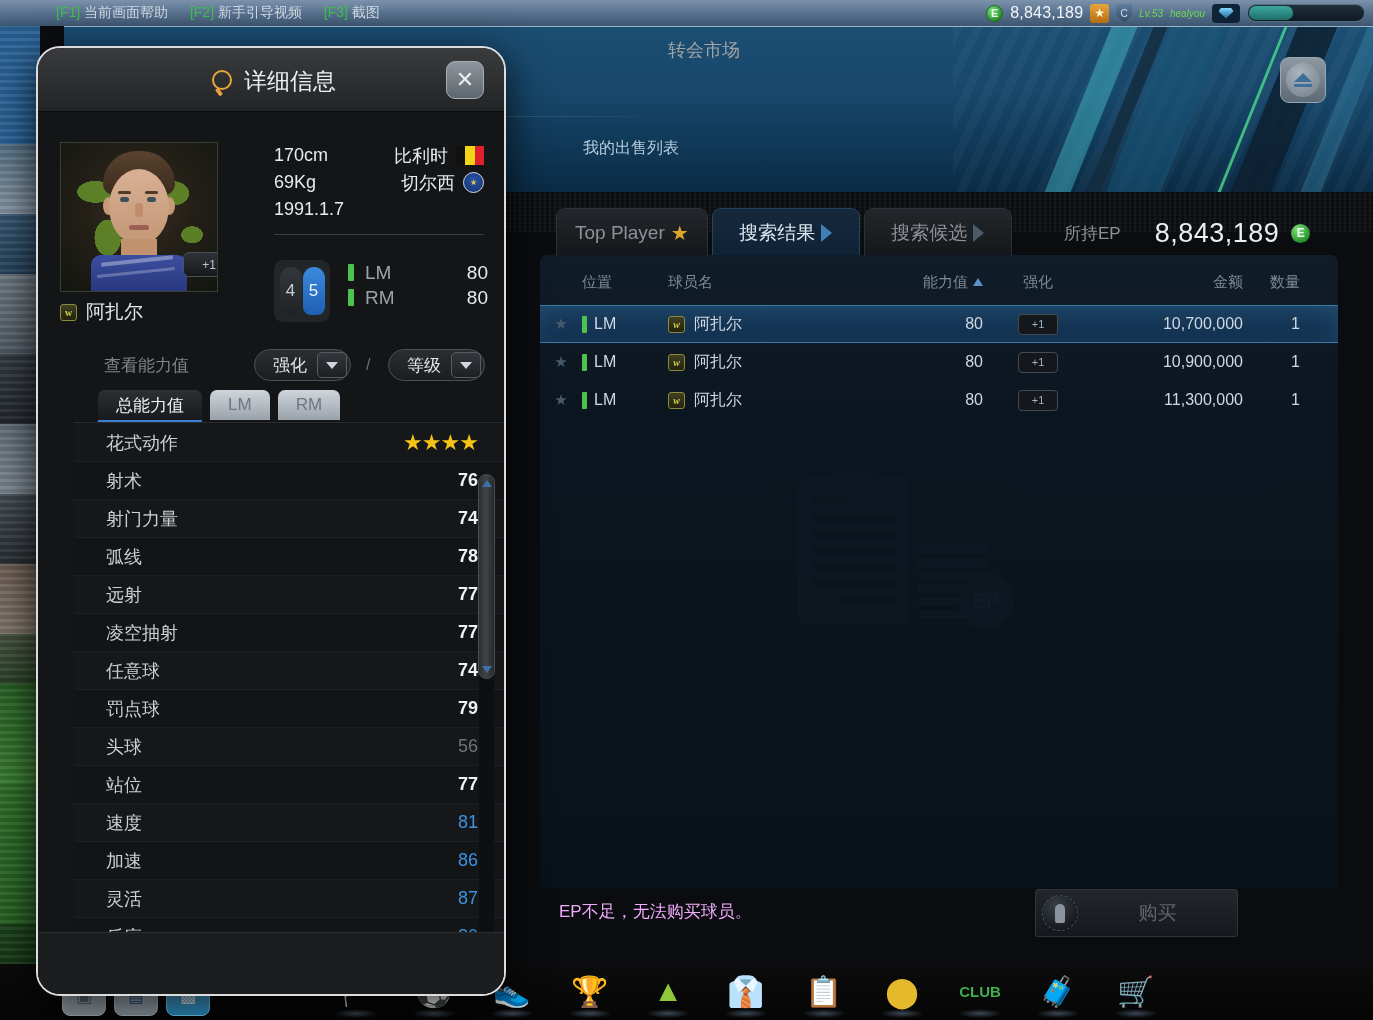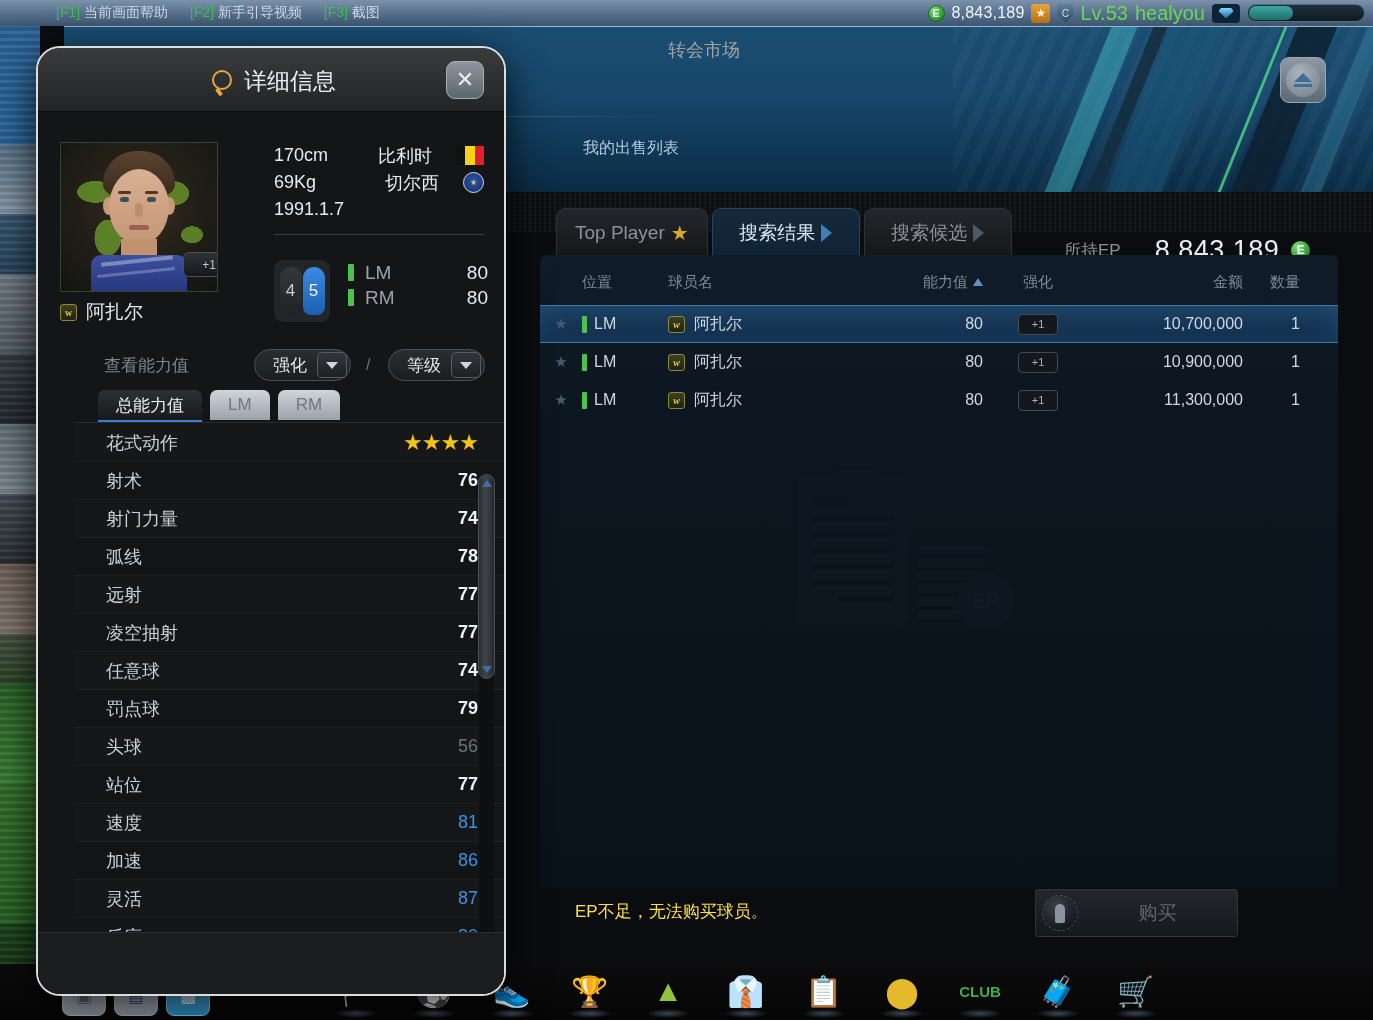--- a/index.html
+++ b/index.html
@@ -74,21 +74,21 @@
     display:flex;align-items:center;justify-content:center;
     font-size:12px;color:#fff6d0;
   }
   .ic-shield {
     width:16px;height:19px;
     background:linear-gradient(180deg,#5e7f9e,#30485f);
     clip-path:polygon(0 0,100% 0,100% 62%,50% 100%,0 62%);
     display:flex;align-items:center;justify-content:center;
     font-size:10px;color:#cfe0ef;
   }
-  .lvl { color:#69d94f; font-size:20px; }
+  .lvl { color:#69d94f; font-size:10px;font-style:italic; }
   .gem-box {
     width:28px;height:19px;border-radius:4px;background:#0e2338;
     display:flex;align-items:center;justify-content:center;
   }
   .gem { width:15px;height:11px;background:linear-gradient(180deg,#7fd8ff,#1b5f94);
     clip-path:polygon(18% 0,82% 0,100% 34%,50% 100%,0 34%); }
   .bar-outer {
     width:118px;height:18px;border-radius:9px;
     background:linear-gradient(180deg,#20303d,#0e1a23);
     border:1px solid #5b7governor; border:1px solid #54707f;
@@ -176,21 +176,20 @@
     width:0;height:0;border-top:9px solid transparent;border-bottom:9px solid transparent;
     border-left:11px solid #4c5a68;
   }
   .gtab.active .chev { border-left-color:#3f7fb5; }
   .tab-star { color:#d9a72b; font-size:20px; }
 
   .ep-hold {
     position:absolute; left:1000px; top:18px; width:300px; height:46px;
     display:flex; align-items:center; gap:12px;
     color:#8d9298;
-    margin-top:17px;
   }
   .ep-hold .lbl { font-size:17px; }
   .ep-hold .val { font-size:27px; color:#e8eef4; letter-spacing:.5px; margin-left:22px;}
   .ep-hold .coin {
     width:19px;height:19px;border-radius:50%;
     background:radial-gradient(circle at 35% 30%,#7fe07f,#27912c 70%,#14630f);
     color:#eafbe6;font-size:12px;font-weight:bold;
     display:flex;align-items:center;justify-content:center;
   }
 
@@ -257,21 +256,21 @@
   .c-qty  { width:95px; text-align:right; padding-right:38px; }
 
   .thead .c-abil .sortarrow {
     display:inline-block;width:0;height:0;margin-left:5px;
     border-left:5px solid transparent;border-right:5px solid transparent;
     border-bottom:8px solid #5d93c4; vertical-align:1px;
   }
 
   
   .botmsg {
-    position:absolute; left:559px; top:900px; font-size:17px; color:#fde047;margin-left:16px;
+    position:absolute; left:559px; top:900px; font-size:17px; color:#f0abfc;
   }
   .buybtn {
     position:absolute; left:1035px; top:889px; width:203px; height:48px;
     border-radius:3px; background:linear-gradient(180deg,#23272c,#15181c);
     border:1px solid #2e343a; display:flex; align-items:center;
   }
   .buybtn .coinic {
     width:36px;height:36px;border-radius:50%; margin-left:6px;
     background:radial-gradient(circle at 40% 30%,#3b4249,#15181c 75%);
     border:1px dashed #464d55;
@@ -370,21 +369,21 @@
     display:flex;align-items:center;justify-content:center;
   }
   .pname-row {
     position:absolute; left:22px; top:186px; width:170px; height:28px;
     display:flex; align-items:center; gap:9px;
   }
   .pname { font-size:19px; color:#e3e8ee; }
 
   .vitals { position:absolute; left:236px; top:30px; width:210px; }
   .vrow { display:flex; align-items:center; height:27px; font-size:18px; color:#e6ebf0; }
-  .vrow .right { position:absolute; right:0; display:flex;align-items:center;gap:24px; }
+  .vrow .right { position:absolute; right:0; display:flex;align-items:center;gap:8px; }
   .vrow2 { position:relative; }
   .flag-be { width:28px;height:19px;display:flex; }
   .flag-be i { display:block;width:9.33px;height:19px; }
   .fb{background:#111;} .fy{background:#f4d417;} .fr{background:#e0202c;}
   .crest {
     width:21px;height:21px;border-radius:50%;
     background:radial-gradient(circle at 50% 40%,#2a55a8,#13306e);
     border:1.5px solid #d9dde3; display:flex;align-items:center;justify-content:center;
     font-size:8px;color:#e9c64a;
   }

